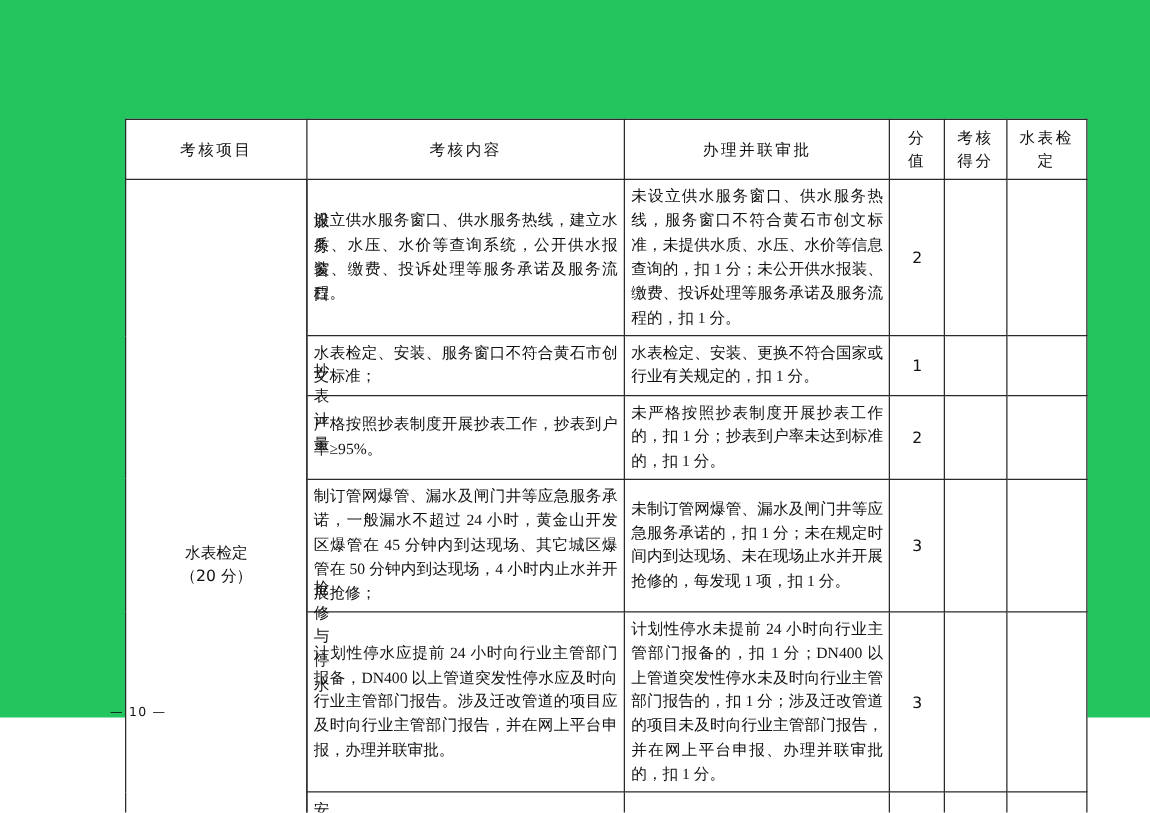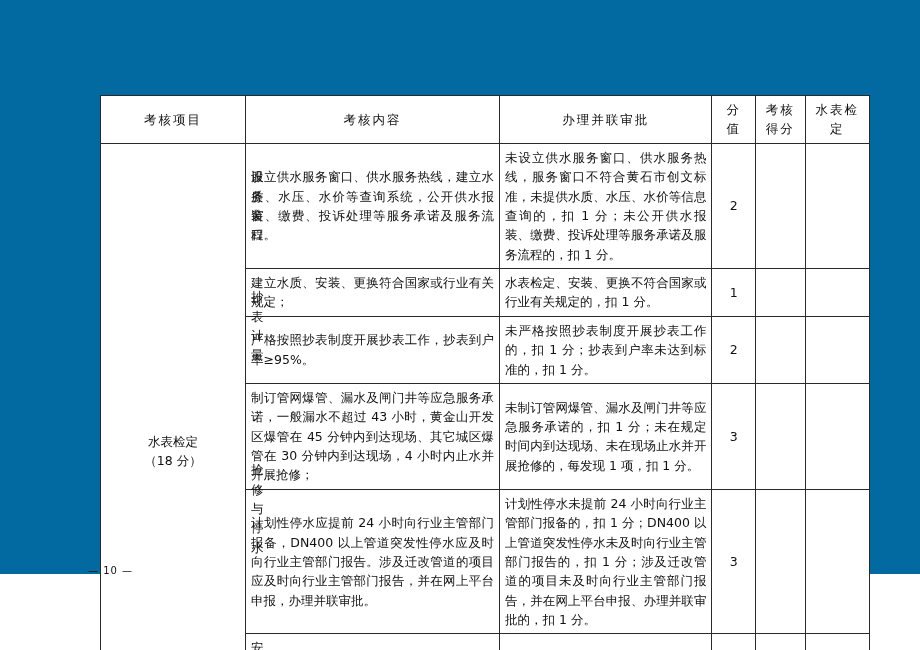--- a/index.html
+++ b/index.html
@@ -12,21 +12,21 @@
     background: #ffffff;
     font-family: "DejaVu Sans", "Liberation Sans", sans-serif;
     position: relative;
     overflow: hidden;
   }
   .page {
     position: absolute;
     left: 0; top: 0;
     width: 920px;
     height: 574px;
-    background: #0369a1;
+    background: #22c55e;
   }
   .table-wrap {
     position: absolute;
     left: 100px;
     top: 95px;
     width: 770px;
   }
   table.eval {
     border-collapse: collapse;
     table-layout: fixed;
@@ -49,21 +49,21 @@
     padding: 10px 4px;
   }
   .col-item    { width: 140px; }
   .col-sub     { width: 0px; }
   .col-content { width: 245px; }
   .col-std     { width: 205px; }
   .col-score   { width: 42px; }
   .col-get     { width: 48px; }
   .col-reason  { width: 62px; }
   .c-just   { text-align: justify; text-justify: inter-ideograph; }
-  .vert-pad { padding: 6px 7px; }
+  .vert-pad { padding: 6px 7px; font-family: Liberation Serif, serif; }
 
   .cat-cell {
     text-align: center;
     font-size: 13px;
     line-height: 1.7;
   }
   .sub-cell {
     text-align: center;
     font-size: 13px;
     line-height: 1.7;
@@ -113,52 +113,52 @@
         <td class="hdr-two-line">
           <div>考核</div>
           <div>得分</div>
         </td>
         <td>水表检定</td>
       </tr>
 
       <tr>
         <td class="cat-cell" rowspan="6">
           <div>水表检定</div>
-          <div>（18 分）</div>
+          <div>（20 分）</div>
         </td>
         <td class="sub-cell" style="width:78px">服务窗口</td>
         <td class="c-just vert-pad">设立供水服务窗口、供水服务热线，建立水质、水压、水价等查询系统，公开供水报装、缴费、投诉处理等服务承诺及服务流程。</td>
         <td class="c-just vert-pad">未设立供水服务窗口、供水服务热线，服务窗口不符合黄石市创文标准，未提供水质、水压、水价等信息查询的，扣 1 分；未公开供水报装、缴费、投诉处理等服务承诺及服务流程的，扣 1 分。</td>
         <td class="num-cell">2</td>
         <td class="num-cell"></td>
         <td class="num-cell"></td>
       </tr>
 
       <tr>
         <td class="sub-cell" rowspan="2">抄表计量</td>
-        <td class="c-just vert-pad">建立水质、安装、更换符合国家或行业有关规定；</td>
+        <td class="c-just vert-pad">水表检定、安装、服务窗口不符合黄石市创文标准；</td>
         <td class="c-just vert-pad">水表检定、安装、更换不符合国家或行业有关规定的，扣 1 分。</td>
         <td class="num-cell">1</td>
         <td class="num-cell"></td>
         <td class="num-cell"></td>
       </tr>
 
       <tr>
         <td class="c-just vert-pad">严格按照抄表制度开展抄表工作，抄表到户率≥95%。</td>
         <td class="c-just vert-pad">未严格按照抄表制度开展抄表工作的，扣 1 分；抄表到户率未达到标准的，扣 1 分。</td>
         <td class="num-cell">2</td>
         <td class="num-cell"></td>
         <td class="num-cell"></td>
       </tr>
 
       <tr>
         <td class="sub-cell" rowspan="2">
           <div>抢修与停水</div>
         </td>
-        <td class="c-just vert-pad">制订管网爆管、漏水及闸门井等应急服务承诺，一般漏水不超过 43 小时，黄金山开发区爆管在 45 分钟内到达现场、其它城区爆管在 30 分钟内到达现场，4 小时内止水并开展抢修；</td>
+        <td class="c-just vert-pad">制订管网爆管、漏水及闸门井等应急服务承诺，一般漏水不超过 24 小时，黄金山开发区爆管在 45 分钟内到达现场、其它城区爆管在 50 分钟内到达现场，4 小时内止水并开展抢修；</td>
         <td class="c-just vert-pad">未制订管网爆管、漏水及闸门井等应急服务承诺的，扣 1 分；未在规定时间内到达现场、未在现场止水并开展抢修的，每发现 1 项，扣 1 分。</td>
         <td class="num-cell">3</td>
         <td class="num-cell"></td>
         <td class="num-cell"></td>
       </tr>
 
       <tr>
         <td class="c-just vert-pad">计划性停水应提前 24 小时向行业主管部门报备，DN400 以上管道突发性停水应及时向行业主管部门报告。涉及迁改管道的项目应及时向行业主管部门报告，并在网上平台申报，办理并联审批。</td>
         <td class="c-just vert-pad">计划性停水未提前 24 小时向行业主管部门报备的，扣 1 分；DN400 以上管道突发性停水未及时向行业主管部门报告的，扣 1 分；涉及迁改管道的项目未及时向行业主管部门报告，并在网上平台申报、办理并联审批的，扣 1 分。</td>
         <td class="num-cell">3</td>

